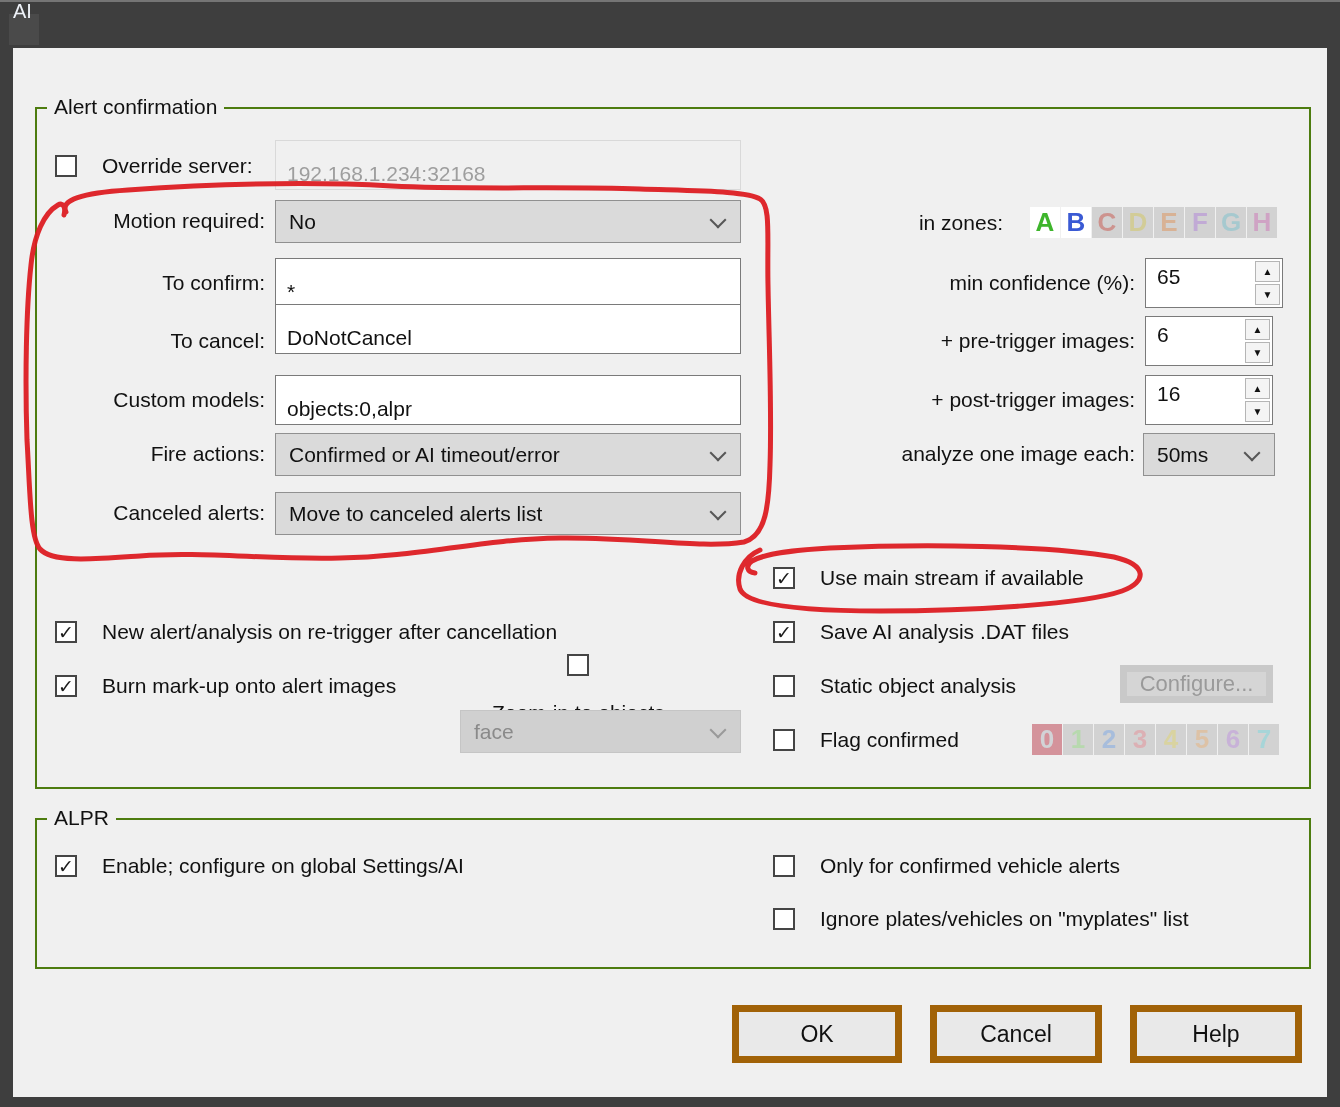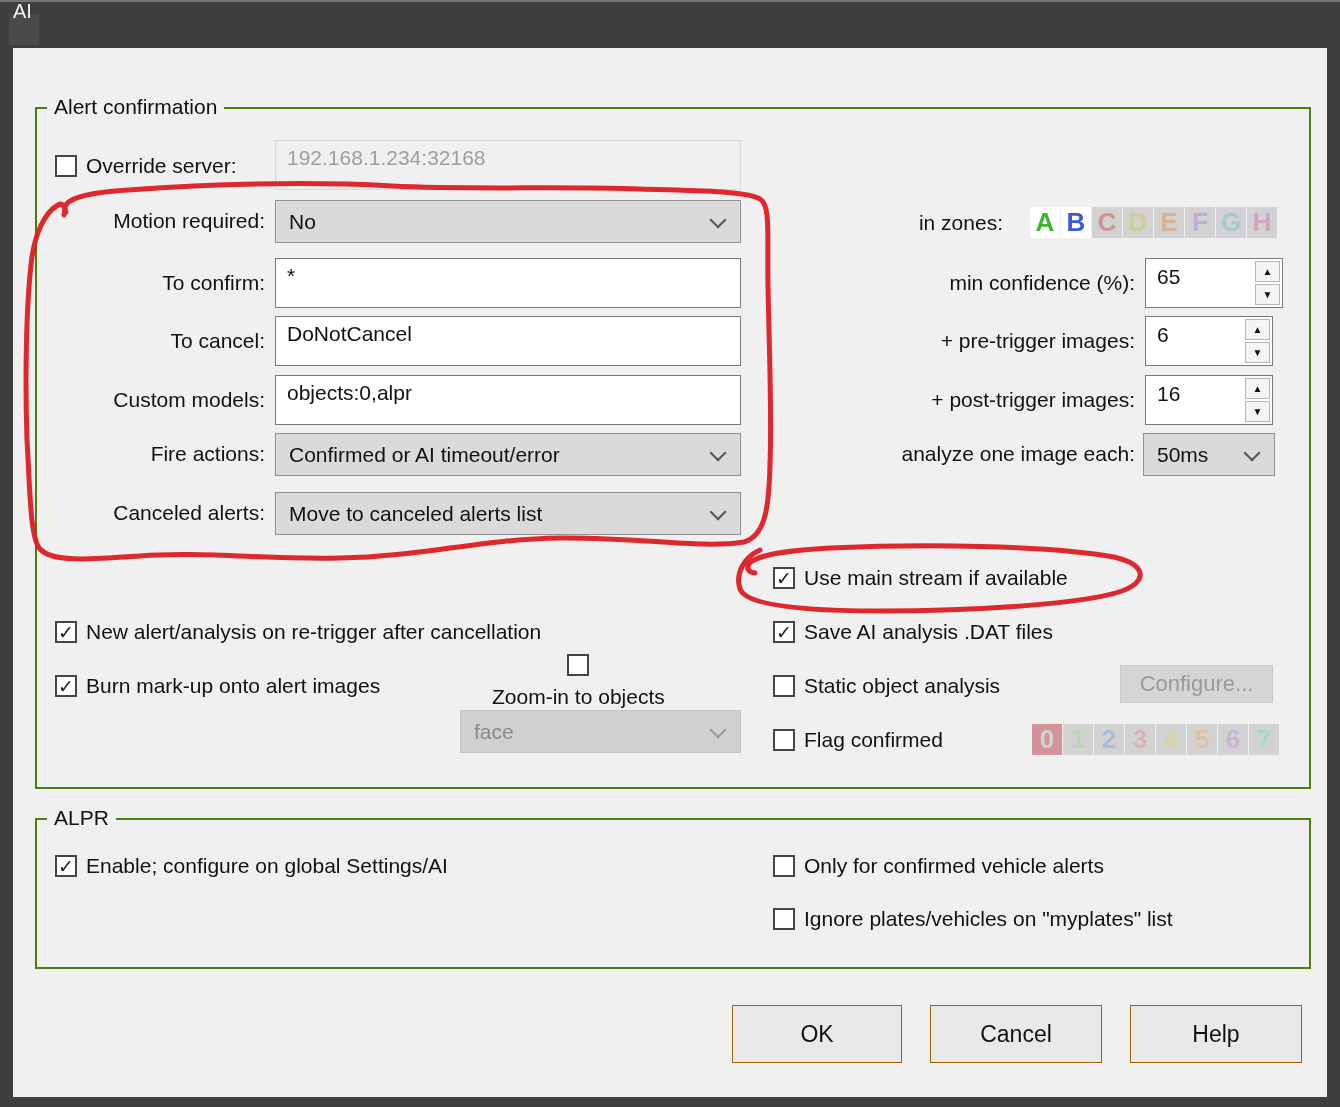--- a/index.html
+++ b/index.html
@@ -11,42 +11,42 @@
   .title-tab{position:absolute;left:9px;top:14px;width:30px;height:31px;background:#4a4a4a;}
   .win-title{position:absolute;left:13px;top:0;font-size:20px;color:#eef2f8;}
   .dialog{position:absolute;left:13px;top:48px;width:1314px;height:1049px;background:#f0f0f0;}
 
   .group{position:absolute;border:2px solid #4d7c0f;}
   .group-label{position:absolute;top:-14px;left:10px;background:#f0f0f0;padding:0 7px;font-size:21px;color:#111;white-space:nowrap;}
 
   .lbl{position:absolute;font-size:21px;color:#111;text-align:right;white-space:nowrap;line-height:24px;}
 
   .ti{position:absolute;background:#ffffff;border:1px solid #7a7a7a;box-sizing:border-box;
-      font-size:21px;color:#111;padding:5px 11px;line-height:24px;overflow:hidden;}
+      font-size:21px;color:#111;padding:21px 11px;line-height:24px;overflow:hidden;}
   .ti.disabled{background:#f0f0f0;border:1px solid #d9d9d9;color:#9e9e9e;}
 
   .combo{position:absolute;background:#dadada;border:1px solid #909090;box-sizing:border-box;
       font-size:21px;color:#111;display:flex;align-items:center;padding:0 13px;}
   .combo.disabled{background:#d0d0d0;border-color:#c5c5c5;color:#8a8a8a;}
   .chev{position:absolute;right:16px;top:50%;width:10px;height:10px;margin-top:-8px;
       border-right:2px solid #565656;border-bottom:2px solid #565656;transform:rotate(45deg);}
   .combo.disabled .chev{border-color:#9a9a9a;}
 
   .spin{position:absolute;background:#fff;border:1px solid #7a7a7a;box-sizing:border-box;
       font-size:21px;color:#111;}
   .spin-val{position:absolute;left:11px;top:6px;}
   .spin-btns{position:absolute;right:1px;top:1px;bottom:1px;width:27px;display:flex;flex-direction:column;}
   .spin-btn{flex:1;margin:1px;background:#f4f4f4;border:1px solid #b5b5b5;box-sizing:border-box;
       display:flex;align-items:center;justify-content:center;font-size:10px;color:#111;cursor:default;}
 
-  .cb{position:absolute;display:flex;align-items:center;gap:9px;font-size:21px;color:#111;white-space:nowrap;}
+  .cb{position:absolute;display:flex;align-items:center;gap:25px;font-size:21px;color:#111;white-space:nowrap;}
   .cb .box{width:22px;height:22px;background:#fff;border:2px solid #454545;box-sizing:border-box;
       display:flex;align-items:center;justify-content:center;font-size:19px;color:#1b1b1b;line-height:1;}
 
-  .btn{position:absolute;background:#e9e9e9;border:1px solid #a16207;box-sizing:border-box;
+  .btn{position:absolute;background:#e9e9e9;border:7px solid #a16207;box-sizing:border-box;
       display:flex;align-items:center;justify-content:center;font-size:23px;color:#111;}
   .btn.disabled{background:#d5d5d5;border-color:#c9c9c9;color:#9a9a9a;font-size:22px;}
 
   .tiles{position:absolute;display:flex;gap:1px;}
   .tile{width:30px;height:31px;display:flex;align-items:center;justify-content:center;
       font-weight:bold;font-size:26px;}
   .tile.active{background:#ffffff;}
   .tile.inactive{background:#d2d2d2;}
 
   .anno{position:absolute;left:0;top:0;pointer-events:none;}
@@ -75,21 +75,21 @@
     <div class="lbl" style="left:22px;top:161px;width:230px;">Motion required:</div>
     <div class="combo" style="left:262px;top:152px;width:466px;height:43px;">
       <span>No</span>
       <span class="chev"></span>
     </div>
 
     <div class="lbl" style="left:22px;top:223px;width:230px;">To confirm:</div>
     <div class="ti" style="left:262px;top:210px;width:466px;height:50px;">*</div>
 
     <div class="lbl" style="left:22px;top:281px;width:230px;">To cancel:</div>
-    <div class="ti" style="left:262px;top:268px;width:466px;height:50px;">DoNotCancel</div>
+    <div class="ti" style="left:262px;top:256px;width:466px;height:50px;">DoNotCancel</div>
 
     <div class="lbl" style="left:22px;top:340px;width:230px;">Custom models:</div>
     <div class="ti" style="left:262px;top:327px;width:466px;height:50px;">objects:0,alpr</div>
 
     <div class="lbl" style="left:22px;top:394px;width:230px;">Fire actions:</div>
     <div class="combo" style="left:262px;top:385px;width:466px;height:43px;">
       <span>Confirmed or AI timeout/error</span>
       <span class="chev"></span>
     </div>
 

